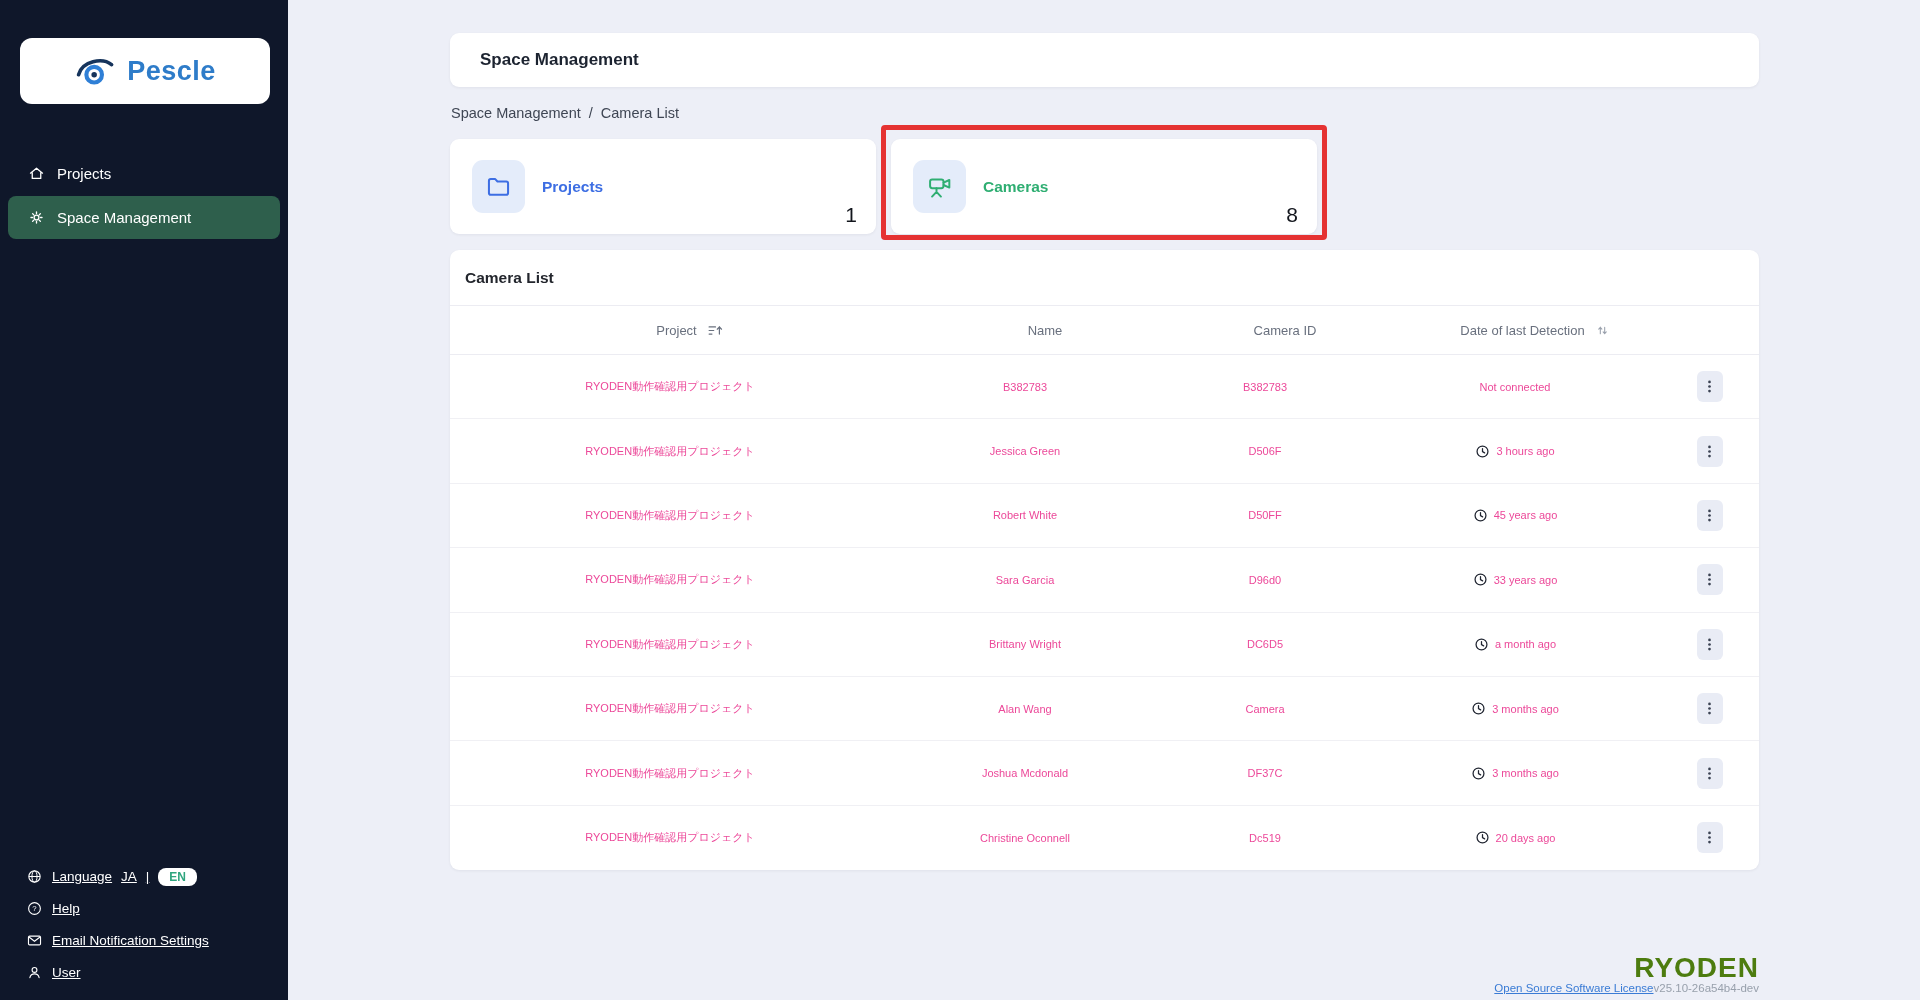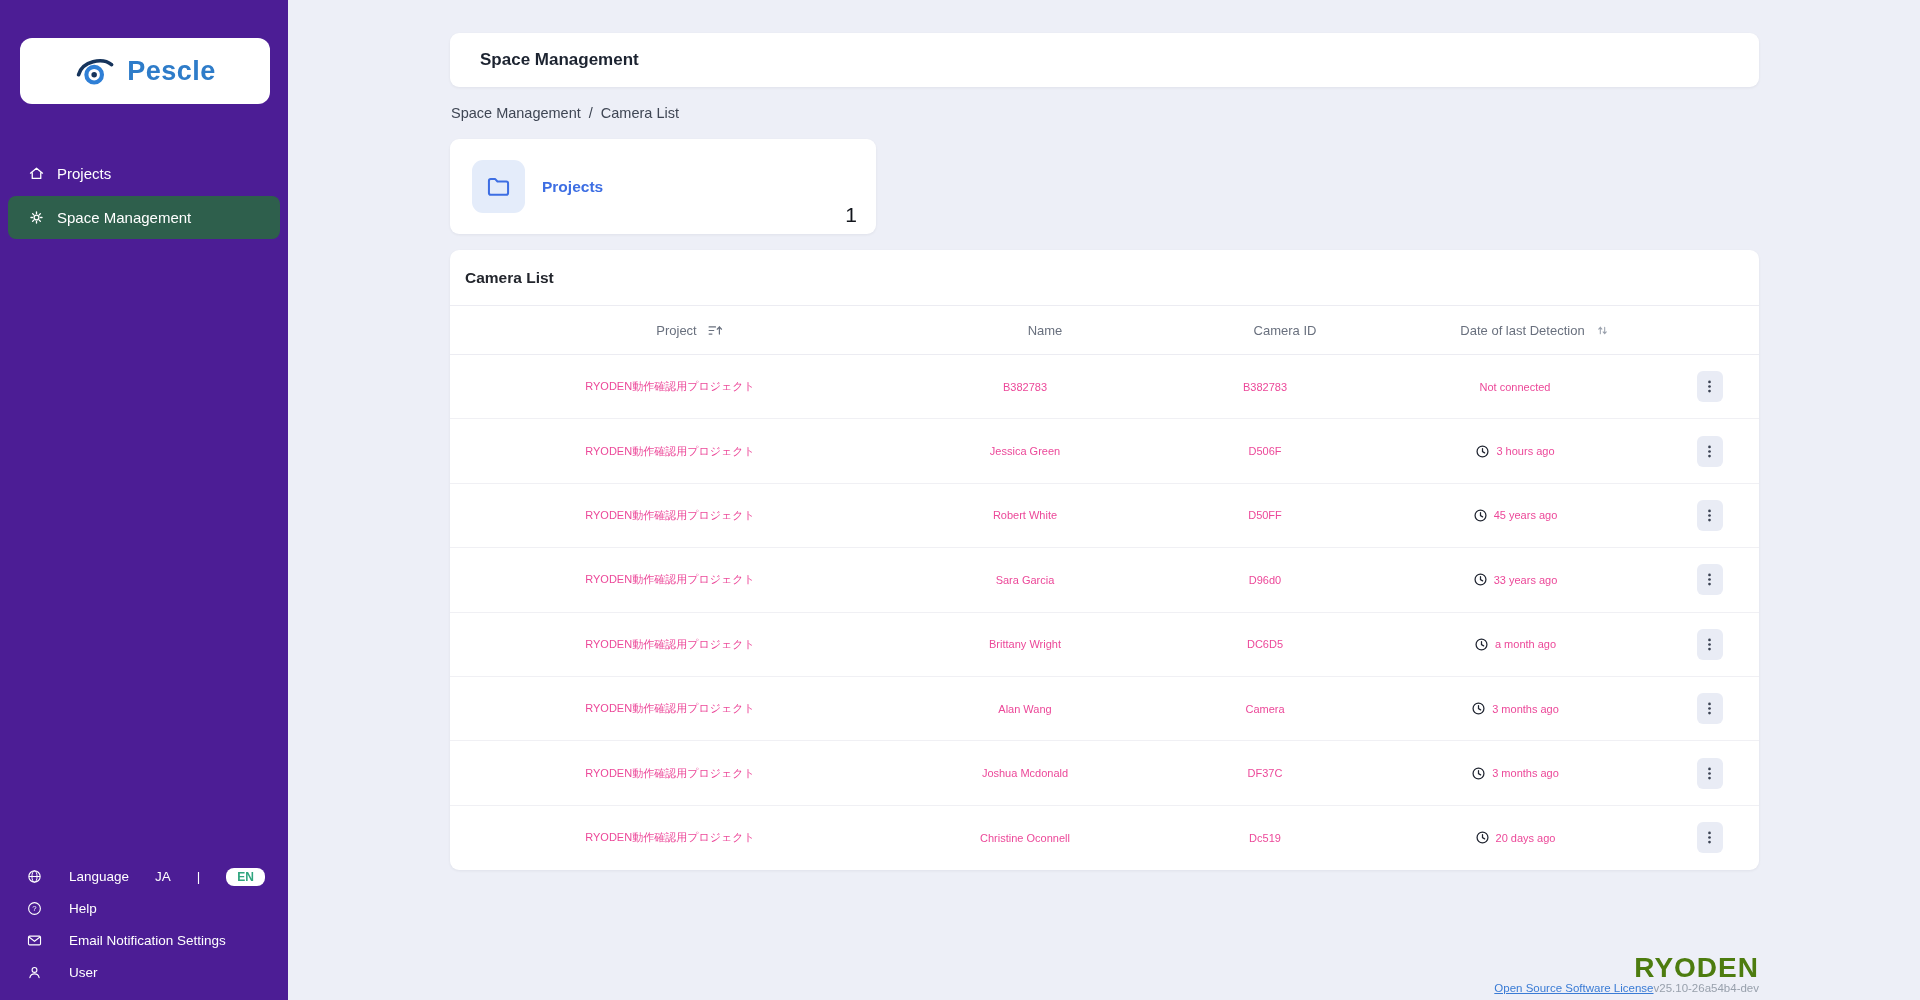--- a/index.html
+++ b/index.html
@@ -1,30 +1,30 @@
 <!DOCTYPE html>
 <html><head>
 <meta charset="utf-8">
 <style>
   * { margin:0; padding:0; box-sizing:border-box; }
   html,body { width:1920px; height:1000px; overflow:hidden;
     font-family:"Liberation Sans", sans-serif; background:#edeff7; }
 
   
-  .sidebar { position:absolute; left:0; top:0; bottom:0; width:288px; background:#4c1d95;padding-left:24px; }
+  .sidebar { position:absolute; left:0; top:0; bottom:0; width:288px; background:#0f172a;padding-left:24px; }
   .logo-card { position:absolute; left:20px; top:38px; width:250px; height:66px; background:#fff;
     border-radius:12px; display:flex; align-items:center; justify-content:center; gap:9px; cursor:pointer; }
   .logo-text { font-size:27px; font-weight:bold; color:#2e7cc9; letter-spacing:.5px; }
   .nav { position:absolute; top:152px; left:8px; right:8px; }
   .nav-item { height:43px; display:flex; align-items:center; gap:12px; padding-left:20px;
     color:#fff; font-size:15px; border-radius:8px; cursor:pointer; margin-bottom:1px; }
   .nav-item.selected { background:#2e5f4c; }
   .side-foot { position:absolute; left:26px; bottom:16px; display:flex; flex-direction:column; gap:9px;
     color:#fff; font-size:13.5px; }
-  .side-foot-row { display:flex; align-items:center; gap:26px; height:23px; }
+  .side-foot-row { display:flex; align-items:center; gap:9px; height:23px;text-decoration:underline; }
   .lang-opt { cursor:pointer; }
   .lang-pill { background:#fff; color:#2fa57e; font-weight:bold; font-size:12px;
     border-radius:8px; padding:2px 11px; cursor:pointer; }
   .sf-icon { width:17px; height:17px; flex:0 0 auto; }
 
   
   .main { position:absolute; left:288px; top:0; width:1632px; height:1000px; background:#edeff7; }
   .card { background:#fff; border-radius:9px; box-shadow:0 1px 3px rgba(20,24,40,.06); }
 
   .page-header { position:absolute; left:162px; top:33px; width:1309px; height:54px;
@@ -152,20 +152,36 @@
         <div class="chip">
           <svg width="27" height="27" viewBox="0 0 24 24" class="c-blue">
             <path d="M3.5 7a1.6 1.6 0 011.6-1.6h4l2 2.2h7.8A1.6 1.6 0 0120.5 9.2v8.6a1.6 1.6 0 01-1.6 1.6H5.1a1.6 1.6 0 01-1.6-1.6z" fill="none" stroke="currentColor" stroke-width="1.8" stroke-linejoin="round"></path>
           </svg>
         </div>
         <span class="stat-label c-blue">Projects</span>
         <span class="stat-count">1</span>
       </div>
     </div>
 
+    <div class="stat-wrap">
+      <div class="card stat-card">
+        <div class="chip">
+          <svg width="28" height="28" viewBox="0 0 24 24" class="c-green">
+            <g fill="none" stroke="currentColor" stroke-width="1.7" stroke-linecap="round" stroke-linejoin="round">
+              <rect x="3.5" y="5.5" width="11.5" height="7.5" rx="1.8"></rect>
+              <path d="M15 8.2l5-2.2v6.5l-5-2.2"></path>
+              <path d="M9 13v3.2M9 16.2l-3.8 4M9 16.2l3.8 4"></path>
+            </g>
+          </svg>
+        </div>
+        <span class="stat-label c-green">Cameras</span>
+        <span class="stat-count">8</span>
+      </div>
+      <div class="stat-highlight"></div>
+    </div>
 
   </div>
 
   <div class="card table-card">
     <div class="table-title">Camera List</div>
     <div class="thead">
       <div class="th sortable">
         <span>Project</span>
         <svg width="17" height="15" viewBox="0 0 24 20">
           <g stroke="#69707e" stroke-width="1.7" fill="none" stroke-linecap="round">

